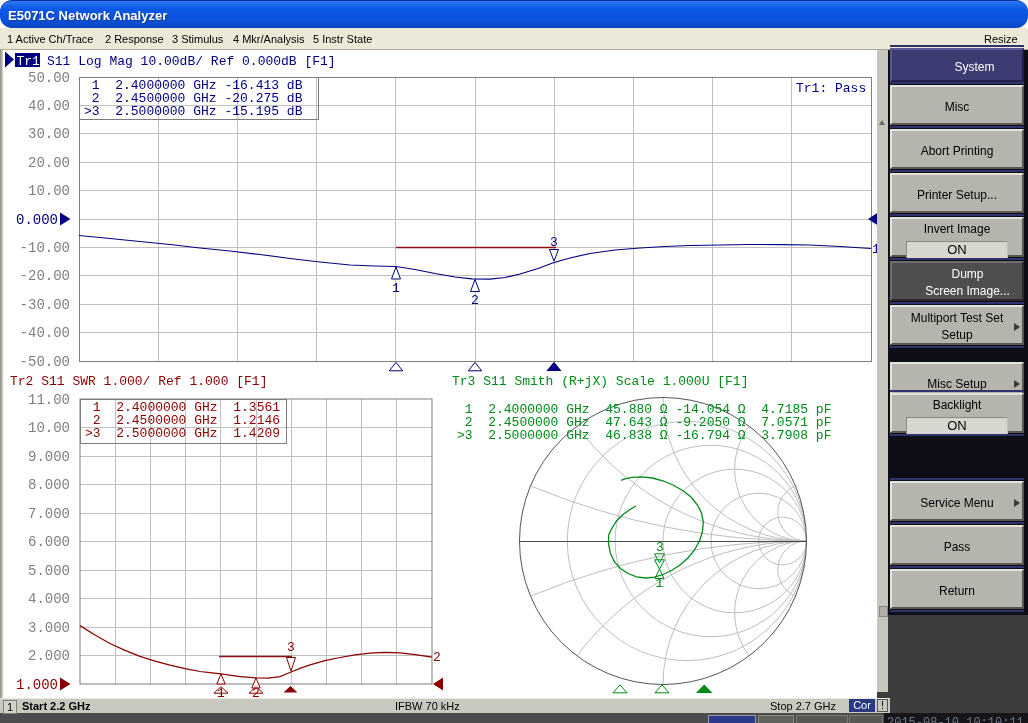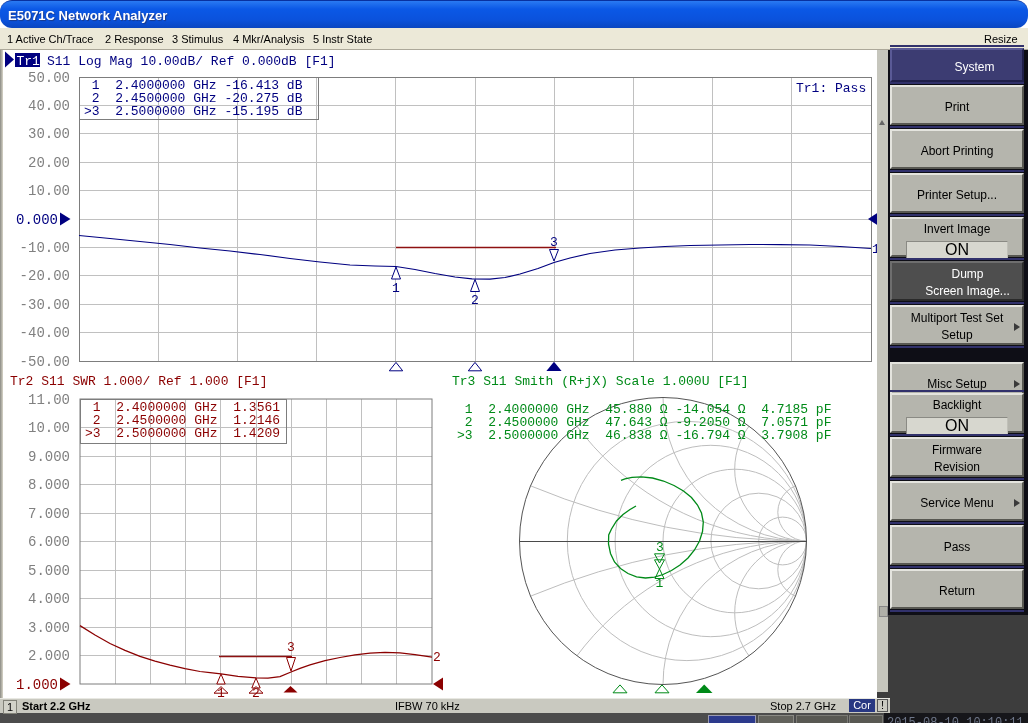--- a/index.html
+++ b/index.html
@@ -22,21 +22,21 @@
 #sidekeys{position:absolute;top:0;left:11px;width:140px;height:565px;background:#0e0e16;}
 .sk{position:absolute;left:13px;width:134px;background:#b5b5ad;box-sizing:border-box;
 border-top:2px solid #e4e4de;border-left:2px solid #e4e4de;
 border-right:2px solid #585852;border-bottom:2px solid #585852;
 font-size:12px;color:#000;text-align:center;}
 .sk .c1{width:100%;}
 .sk .c2{width:100%;line-height:17px;padding-top:3px;}
 .sys{background:#3c3c72;color:#fff;border-color:#5a5a96 #20204a #20204a #5a5a96;padding-left:35px;}
 .dump{background:#4e4e4e;color:#fff;border-color:#6e6e6e #2a2a2a #2a2a2a #6e6e6e;padding-left:21px;}
 .on{margin:2px 14px 0 14px;height:16px;line-height:16px;background:#d7d7cf;
-border-top:1px solid #8a8a84;border-left:1px solid #8a8a84;border-right:1px solid #c0c0b8;border-bottom:1px solid #c0c0b8;font-size:16px;}
+border-top:1px solid #8a8a84;border-left:1px solid #8a8a84;border-right:1px solid #c0c0b8;border-bottom:1px solid #c0c0b8;font-size:13px;}
 .sep{position:absolute;left:13px;width:134px;height:2px;background:#31316b;}
 .arr{position:absolute;right:2px;top:16px;width:0;height:0;
 border-left:6px solid #3a3a3a;border-top:4px solid transparent;border-bottom:4px solid transparent;}
 </style></head>
 <body>
 <div id="win">
 <div id="title">
       <span>E5071C Network Analyzer</span>
     </div>
 <div id="menu">
@@ -214,21 +214,21 @@
 <div id="sidescroll"></div>
 <div style="position:absolute;top:70px;left:2px;width:0;height:0;border-bottom:5px solid #666;border-left:3px solid transparent;border-right:3px solid transparent;"></div>
       <div style="position:absolute;top:556px;left:2px;width:7px;height:9px;background:#b0b0a8;border:1px solid #888;"></div>
 <div id="sidekeys"></div>
 <div class="sep" style="top:-5px"></div>
 <div class="sk sys" style="top:-2px;height:34px">
         <div class="c1" style="line-height:34px">System</div>
       </div>
 <div class="sep" style="top:32px"></div>
 <div class="sk" style="top:35px;height:40px">
-        <div class="c1" style="line-height:40px">Print</div>
+        <div class="c1" style="line-height:40px">Misc</div>
       </div>
 <div class="sep" style="top:76px"></div>
 <div class="sk" style="top:79px;height:40px">
         <div class="c1" style="line-height:40px">Abort Printing</div>
       </div>
 <div class="sep" style="top:120px"></div>
 <div class="sk" style="top:123px;height:40px">
         <div class="c1" style="line-height:40px">Printer Setup...</div>
       </div>
 <div class="sep" style="top:164px"></div>
@@ -249,23 +249,20 @@
 <div class="sk" style="top:312px;height:56px">
         <div class="c1" style="line-height:40px">Misc Setup</div>
         <div class="arr"></div>
       </div>
 <div class="sep" style="top:340px"></div>
 <div class="sk" style="top:343px;height:40px">
         <div class="c1" style="line-height:20px">Backlight</div>
         <div class="on">ON</div>
       </div>
 <div class="sep" style="top:384px"></div>
-<div class="sk" style="top:387px;height:40px">
-        <div class="c2">Firmware<br>Revision</div>
-      </div>
 <div class="sep" style="top:428px"></div>
 <div class="sk" style="top:431px;height:40px">
         <div class="c1" style="line-height:40px">Service Menu</div>
         <div class="arr"></div>
       </div>
 <div class="sep" style="top:472px"></div>
 <div class="sk" style="top:475px;height:40px">
         <div class="c1" style="line-height:40px">Pass</div>
       </div>
 <div class="sep" style="top:516px"></div>

